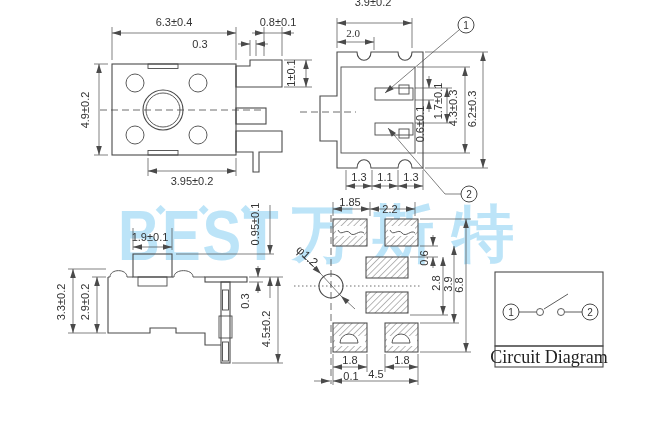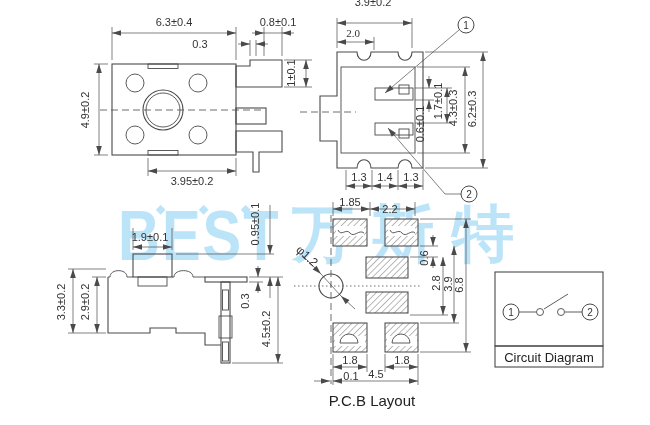--- a/index.html
+++ b/index.html
@@ -14,21 +14,21 @@
   .ctr{fill:none;stroke:#4a4a4a;stroke-width:0.8;stroke-dasharray:7 4;}
   .dot{fill:none;stroke:#4a4a4a;stroke-width:0.8;stroke-dasharray:1.5 2.5;}
   .pad{fill:url(#hatch);stroke:#4a4a4a;stroke-width:1.05;}
   .wh{fill:#ffffff;stroke:none;}
   .dome{fill:#ffffff;stroke:#4a4a4a;stroke-width:0.9;}
   .lbl{position:absolute;font-size:11px;color:#333;white-space:nowrap;
        transform:translate(-50%,-50%);line-height:1;}
   .v{transform:translate(-50%,-50%) rotate(-90deg);}
   .r45{transform:translate(-50%,-50%) rotate(42deg);}
   .big{font-size:15px;color:#222;}
-  .med{font-size:13px;color:#222;}
+  .med{font-size:18px;color:#222;font-family:Liberation Serif, serif;}
   .pin{position:absolute;width:15px;height:15px;border:1px solid #4a4a4a;border-radius:50%;
        font-size:10px;color:#333;display:flex;align-items:center;justify-content:center;
        transform:translate(-50%,-50%);background:transparent;line-height:1;}
   .wm{position:absolute;color:#bce4f8;font-weight:bold;white-space:nowrap;user-select:none;}
   .wm-brand{left:118px;top:194px;font-size:58px;letter-spacing:2px;
             transform:scaleY(1.22);transform-origin:top left;}
   .wm-cn{left:292px;top:192px;font-size:62px;letter-spacing:18px;}
   .wm-dia{font-size:12px;top:202px;}
 </style>
 </head>
@@ -231,21 +231,21 @@
   <div class="lbl v" style="left:85px;top:110px;">4.9±0.2</div>
   <div class="lbl" style="left:192px;top:181px;">3.95±0.2</div>
 
   <div class="lbl" style="left:373px;top:2px;">3.9±0.2</div>
   <div class="lbl" style="left:353px;top:33px;font-family:Liberation Serif, serif;">2.0</div>
   <div class="lbl v" style="left:420px;top:124px;">0.6±0.1</div>
   <div class="lbl v" style="left:438px;top:101px;">1.7±0.1</div>
   <div class="lbl v" style="left:453px;top:108px;">4.3±0.3</div>
   <div class="lbl v" style="left:472px;top:109px;">6.2±0.3</div>
   <div class="lbl" style="left:359px;top:177px;">1.3</div>
-  <div class="lbl" style="left:385px;top:177px;">1.4</div>
+  <div class="lbl" style="left:385px;top:177px;">1.1</div>
   <div class="lbl" style="left:411px;top:177px;">1.3</div>
   <div class="pin" style="left:466px;top:25px;">1</div>
   <div class="pin" style="left:469px;top:194px;">2</div>
 
   <div class="lbl" style="left:150px;top:237px;">1.9±0.1</div>
   <div class="lbl v" style="left:255px;top:224px;">0.95±0.1</div>
   <div class="lbl v" style="left:61px;top:302px;">3.3±0.2</div>
   <div class="lbl v" style="left:85px;top:302px;">2.9±0.2</div>
   <div class="lbl v" style="left:245px;top:301px;">0.3</div>
   <div class="lbl v" style="left:266px;top:329px;">4.5±0.2</div>
@@ -254,19 +254,18 @@
   <div class="lbl" style="left:390px;top:202px;margin-top:7px;">2.2</div>
   <div class="lbl r45" style="left:307px;top:256px;font-size:12px;">φ1.2</div>
   <div class="lbl v" style="left:424px;top:258px;">0.6</div>
   <div class="lbl v" style="left:436px;top:283px;">2.8</div>
   <div class="lbl v" style="left:448px;top:284px;">3.9</div>
   <div class="lbl v" style="left:459px;top:285px;">6.8</div>
   <div class="lbl" style="left:350px;top:360px;">1.8</div>
   <div class="lbl" style="left:402px;top:360px;">1.8</div>
   <div class="lbl" style="left:303px;top:376px;margin-left:48px;">0.1</div>
   <div class="lbl" style="left:376px;top:374px;text-align:right;">4.5</div>
-  <div class="lbl big" style="left:372px;top:400px;">P.C.B Layout</div>
 
   <div class="pin" style="left:511px;top:312px;">1</div>
   <div class="pin" style="left:590px;top:312px;">2</div>
   <div class="lbl med" style="left:549px;top:357px;">Circuit Diagram</div>
 
 </div>
 
 </body></html>

